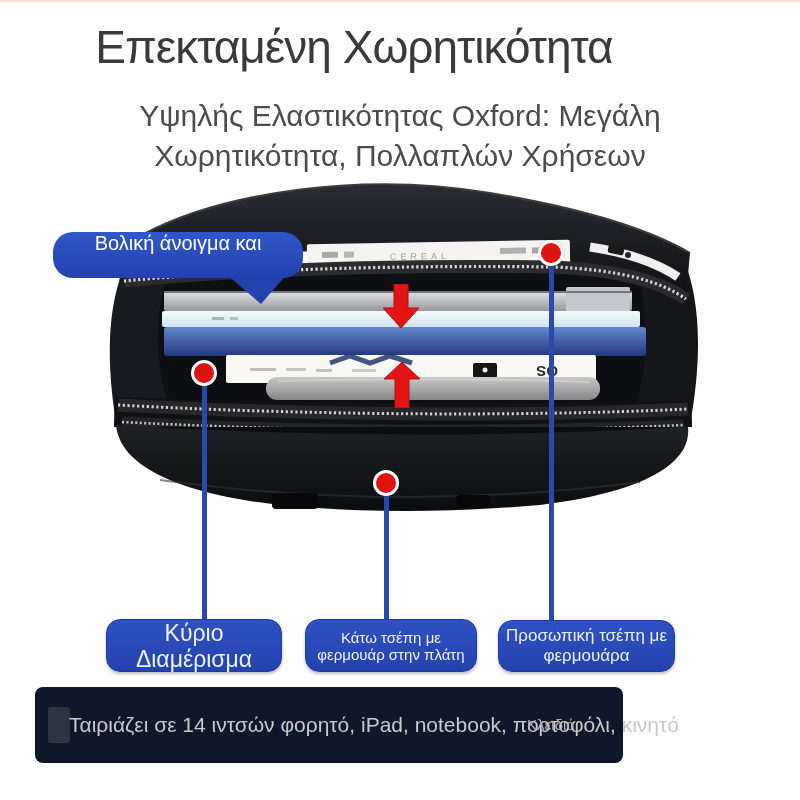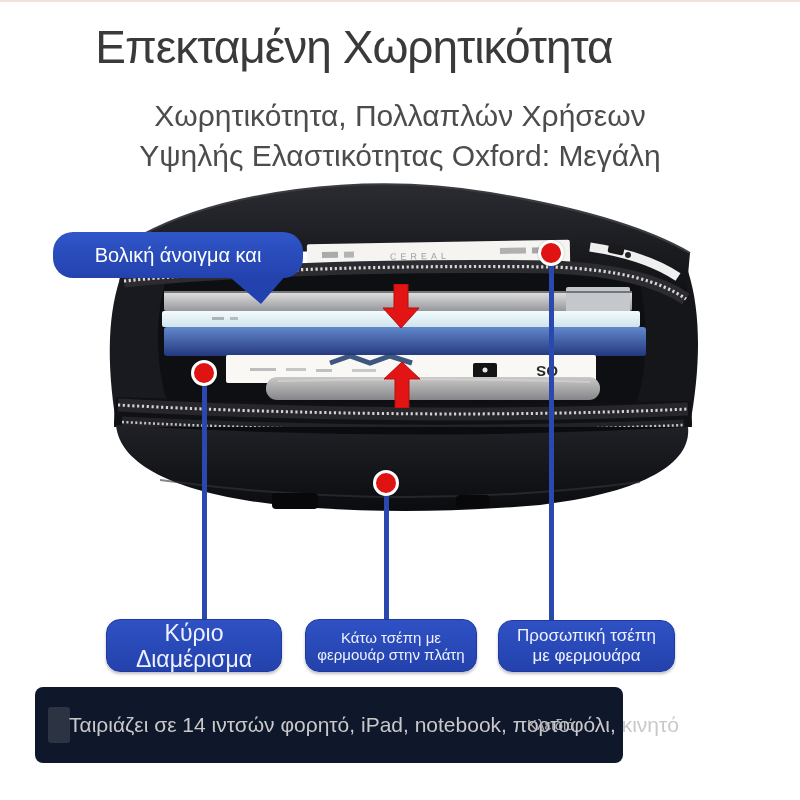--- a/index.html
+++ b/index.html
@@ -28,55 +28,55 @@
     background:#e01313;border:3px solid #ffffff;
     box-shadow:0 0 2px rgba(0,0,0,.25);}
   #dot-main{left:191px;top:360px;}
   #dot-back{left:373px;top:470px;}
   #dot-personal{left:538px;top:240px;}
 
   
   #callout-top{left:53px;top:232px;width:250px;height:46px;
     background:linear-gradient(#3056c8,#2342ae);border-radius:20px;
     color:#ffffff;font-size:20px;line-height:22px;text-align:center;
-    display:flex;flex-direction:column;justify-content:center;z-index:4;}
+    display:flex;flex-direction:column;justify-content:flex-start;z-index:4;}
   #callout-top-tail{left:225px;top:274px;width:62px;height:30px;
     background:#2342ae;clip-path:polygon(2% 0,100% 0,58% 100%);z-index:3;}
 
   
   .callout-box{background:linear-gradient(#2f51c4,#2342ac);
     border:1px solid #1e3aa2;border-radius:14px;box-sizing:border-box;
     color:#eef1ff;text-align:center;display:flex;align-items:center;
     justify-content:center;box-shadow:0 2px 3px rgba(0,0,0,.25);z-index:4;}
   #callout-main{left:106px;top:619px;width:176px;height:53px;
     font-size:23px;line-height:26px;padding:8px 16px;}
   #callout-back{left:305px;top:619px;width:172px;height:53px;
     font-size:15px;line-height:17px;padding:0 8px;}
   #callout-personal{left:498px;top:620px;width:177px;height:52px;
-    font-size:17px;line-height:20px;padding:0 15px;}
+    font-size:17px;line-height:20px;padding:0 4px;}
 
   
   #footer-bar{left:35px;top:687px;width:588px;height:76px;
     background:#0f172a;border-radius:8px;z-index:5;}
   #footer-highlight{left:13px;top:20px;width:22px;height:36px;
     background:rgba(255,255,255,.12);border-radius:3px;}
   #footer-text{left:34px;top:0;height:76px;line-height:76px;
     font-size:21px;color:#c9c9c9;white-space:nowrap;}
   #footer-side{right:48px;top:0;height:76px;line-height:76px;
     font-size:15px;color:#b5b5b5;}
 </style>
 </head>
 <body>
 
 <div class="abs" id="top-accent" style="background:#f3e2d7"></div>
 
 <div class="abs" id="page-title">Επεκταμένη Χωρητικότητα</div>
 <div class="abs" id="page-subtitle">
+  <span>Υψηλής Ελαστικότητας Oxford: Μεγάλη</span>
   <span>Χωρητικότητα, Πολλαπλών Χρήσεων</span>
-  <span>Υψηλής Ελαστικότητας Oxford: Μεγάλη</span>
 </div>
 
 <svg class="abs" id="bag-svg" width="600" height="350" viewBox="0 0 600 350">
   <defs>
     <linearGradient id="gradMetal" x1="0" y1="0" x2="0" y2="1">
       <stop offset="0" stop-color="#e4e4e4"></stop>
         <stop offset="1" stop-color="#96979b"></stop>
     </linearGradient>
     <linearGradient id="gradCyan" x1="0" y1="0" x2="0" y2="1">
       <stop offset="0" stop-color="#f4fbfd"></stop>

